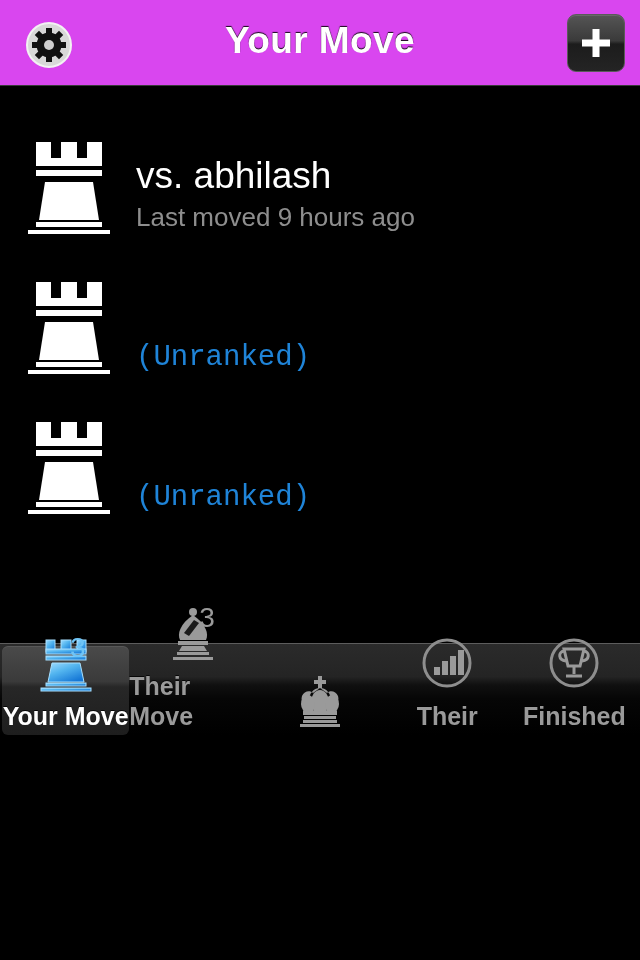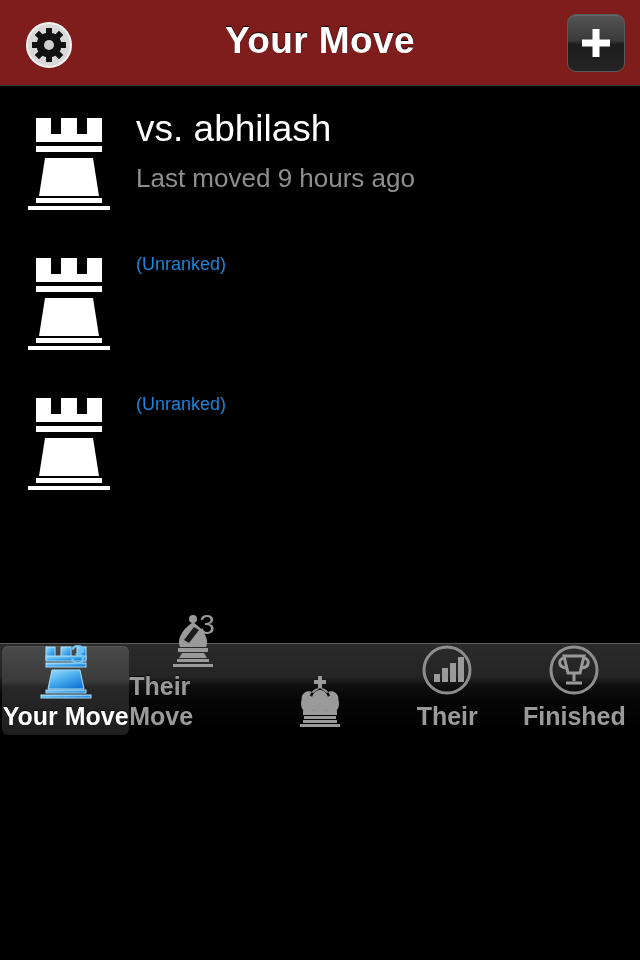--- a/index.html
+++ b/index.html
@@ -5,21 +5,21 @@
   * { margin:0; padding:0; box-sizing:border-box; }
   html, body {
     width:640px; height:960px;
     background:#000;
     font-family:"Liberation Sans", sans-serif;
     overflow:hidden;
   }
   #app {
     position:relative;
     width:640px; height:735px;
-    background:#7f1d1d;
+    background:#d946ef;
     display:flex; flex-direction:column;
   }
 
   
   .navbar {
     position:relative;
     height:86px;
     flex:0 0 86px;
     background:linear-gradient(to bottom,
         #ararar 0%, #3b3b3b 0%, #2a2a2a 34%, #1d1d1d 46%,
@@ -60,47 +60,48 @@
   .list {
     flex:1 1 auto;
     background:#000;
     padding-top:8px;
     overflow:hidden;
   }
   .game-row {
     position:relative;
     height:140px;
     display:flex;
-    align-items:flex-start;
+    align-items:flex-end;
     padding-left:26px;
     padding-top:14px;
   }
   .row-icon {
     flex:0 0 86px;
     width:86px; height:100px;
     margin-right:24px;
     margin-top:2px;
   }
   .row-text { flex:1 1 auto; padding-top:0px; }
   .row-title {
     color:#ffffff;
     font-size:37px;
     line-height:42px;
     white-space:nowrap;
   }
   .row-sub {
     color:#8e8e8e;
     font-size:26px;
     line-height:33px;
-    margin-top:12px;
+    margin-top:4px;
   }
   .row-rank {
     color:#1f84d8;
-    font-size:18px;
+    font-size:29px;
     line-height:33px;
+    font-family:Liberation Mono, monospace;
   }
 
   
   .tabbar {
     flex:0 0 92px;
     height:92px;
     display:flex;
     background:linear-gradient(to bottom, #2b2b2b 0%, #242424 36%, #101010 45%, #060606 60%, #000000 100%);
     border-top:1px solid #5d5d5d;
     padding:2px 2px 0 2px;
@@ -134,21 +135,21 @@
     line-height:28px;
     color:#9a9a9a;
     font-weight:normal;
   }
   .tab.active .tab-badge { color:#6fc4f5; }
   .tab-label {
     font-size:25px;
     line-height:30px;
     color:#9a9a9a;
     font-weight:bold;
-    margin-top:2px;
+    margin-top:9px;
     text-shadow:0 -1px 0 rgba(0,0,0,0.8);
   }
   .tab.active .tab-label { color:#ffffff; }
   svg { display:block; }
 </style>
 </head>
 <body>
 
 <div id="app">
 

